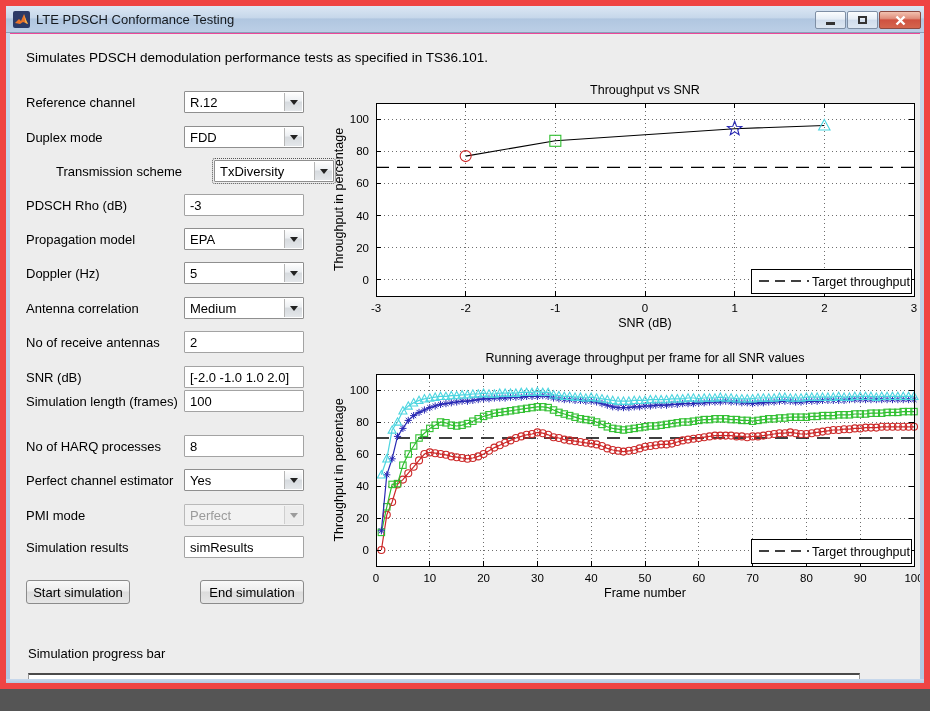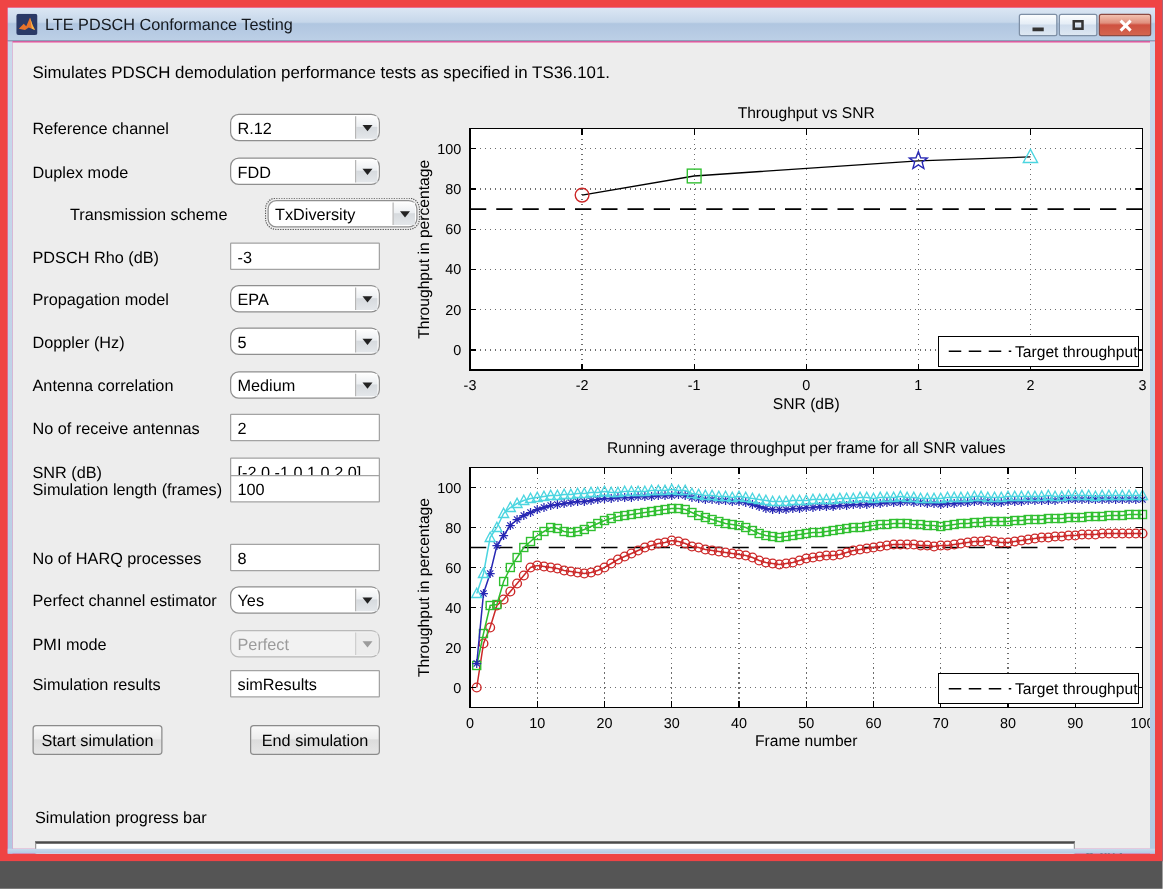--- a/index.html
+++ b/index.html
@@ -19,21 +19,21 @@
     background:linear-gradient(#fbfdfe 0%,#e5edf6 45%,#cfdcec 50%,#dde7f2 100%);}
   .winbtn.min,.winbtn.max{width:31px;}
   .winbtn.close{width:42px;border-color:#8c4a42;background:linear-gradient(#f2c1b0 0%,#e08f7d 40%,#cf5140 50%,#d4654e 100%);}
   .glyph-min{display:block;width:9px;height:3px;background:#333;margin-top:7px;}
   .glyph-max{display:block;width:9px;height:8px;border:2px solid #333;}
   .content{position:absolute;left:4px;top:28px;right:4px;bottom:4px;background:#ededed;z-index:1;padding-left:48px;}
   .desc{position:absolute;left:16px;top:16px;font-size:13.5px;color:#000;}
   
   .form-row{position:absolute;left:16px;height:24px;width:300px;}
   .flabel{position:absolute;left:0;top:4px;font-size:13px;color:#000;white-space:nowrap;}
-  .combo{position:absolute;left:158px;width:120px;height:22px;background:#fff;border:1px solid #8f8f8f;border-radius:7px;}
+  .combo{position:absolute;left:158px;width:120px;height:22px;background:#fff;border:1px solid #8f8f8f;border-radius:1px;}
   .combo-text{position:absolute;left:5px;top:3px;font-size:13px;color:#000;white-space:nowrap;}
   .combo-btn{position:absolute;right:1px;top:1px;bottom:1px;width:18px;
     background:linear-gradient(#fdfdfd 0%,#eceff2 45%,#d6dade 50%,#e4e7ea 100%);
     border-left:1px solid #b6b6b6;display:flex;align-items:center;justify-content:center;}
   .arr{width:0;height:0;border-left:4px solid transparent;border-right:4px solid transparent;border-top:5px solid #222;}
   .combo.focused{outline:1px dotted #555;outline-offset:1px;}
   .combo.disabled{background:#f2f2f2;border-color:#b9b9b9;}
   .combo.disabled .combo-text{color:#9b9b9b;}
   .combo.disabled .combo-btn{background:#ececec;border-left-color:#cfcfcf;}
   .combo.disabled .arr{border-top-color:#9b9b9b;}
@@ -146,21 +146,21 @@
           </div>
         </div>
         <div class="form-row" style="top: 297px;">
           <span class="flabel">No of receive antennas</span>
           <input class="tfield" value="2" style="">
         </div>
         <div class="form-row" style="top: 332px;">
           <span class="flabel">SNR (dB)</span>
           <input class="tfield" value="[-2.0 -1.0 1.0 2.0]" style="">
         </div>
-        <div class="form-row" style="top: 346px;">
+        <div class="form-row" style="top: 356px;">
           <span class="flabel">Simulation length (frames)</span>
           <input class="tfield" value="100" style="">
         </div>
         <div class="form-row" style="top: 401px;">
           <span class="flabel">No of HARQ processes</span>
           <input class="tfield" value="8" style="">
         </div>
         <div class="form-row" style="top: 435px;">
           <span class="flabel">Perfect channel estimator</span>
           <div class="combo">

